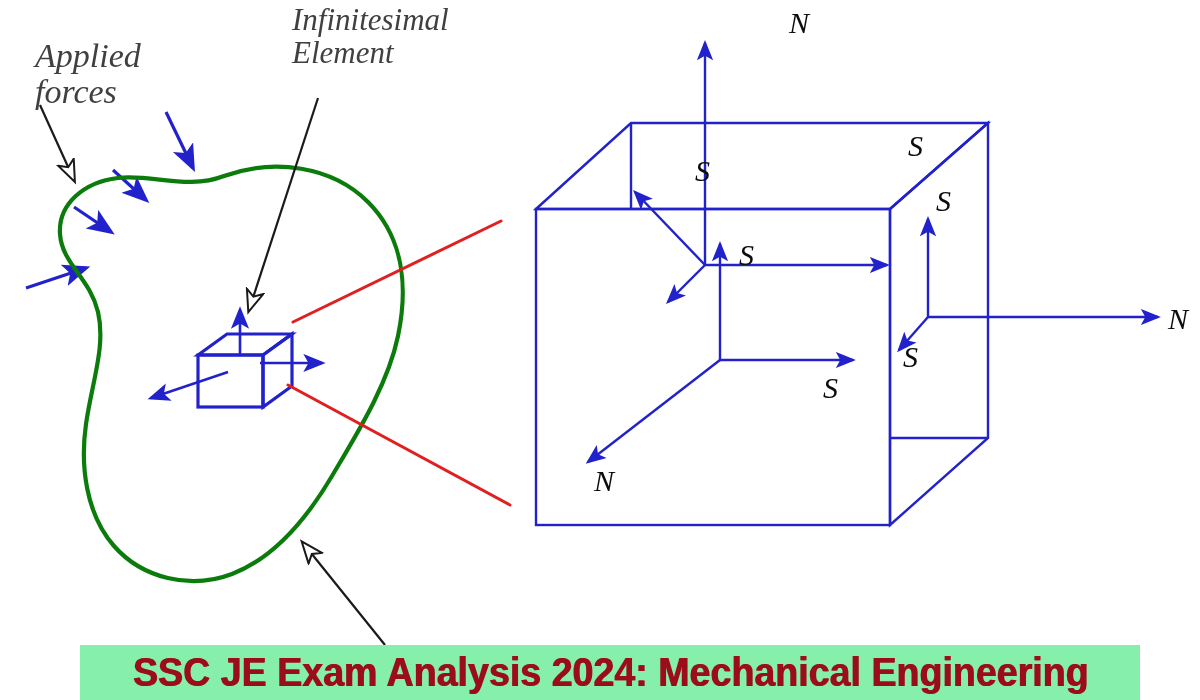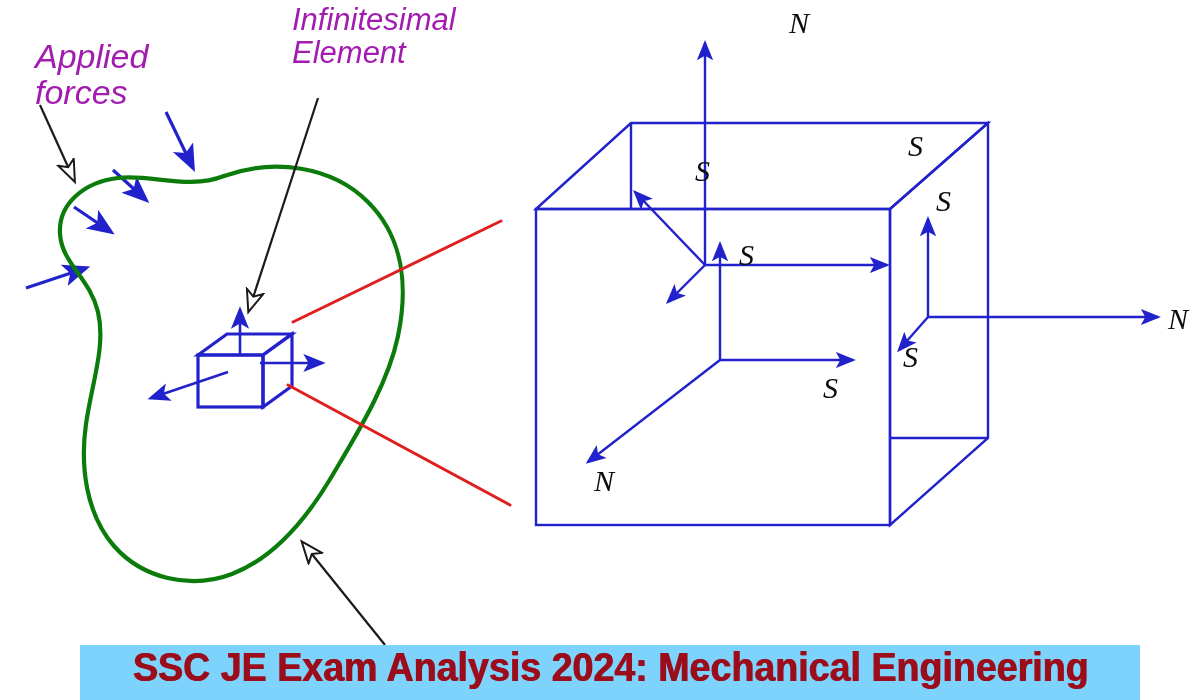--- a/index.html
+++ b/index.html
@@ -19,23 +19,23 @@
   }
   #diagram {
     position: absolute;
     left: 0;
     top: 0;
     width: 1200px;
     height: 700px;
   }
   .lbl {
     position: absolute;
-    font-family: Liberation Sans, sans-serif;
+    font-family: Liberation Serif, serif;
     font-style: italic;
-    color: #a21caf;
+    color: #404040;
     white-space: pre;
     line-height: 1.06;
     user-select: none;
   }
   .lbl-applied {
     left: 0px;
     top: 38px;
     font-size: 34px;
     padding-left: 35px;
   }
@@ -52,22 +52,23 @@
     font-size: 30px;
     line-height: 1;
     user-select: none;
   }
   .banner {
     position: absolute;
     left: 80px;
     top: 645px;
     width: 1060px;
     height: 55px;
-    background: #7dd3fc;
+    background: #86efac;
     display: flex;
+    align-items: center;
     justify-content: center;
     overflow: hidden;
   }
   .banner-text {
     font-family: "Liberation Sans Narrow", "Liberation Sans", sans-serif;
     font-weight: bold;
     font-style: normal;
     font-size: 40px;
     color: #9c0d1b;
     letter-spacing: 0px;

